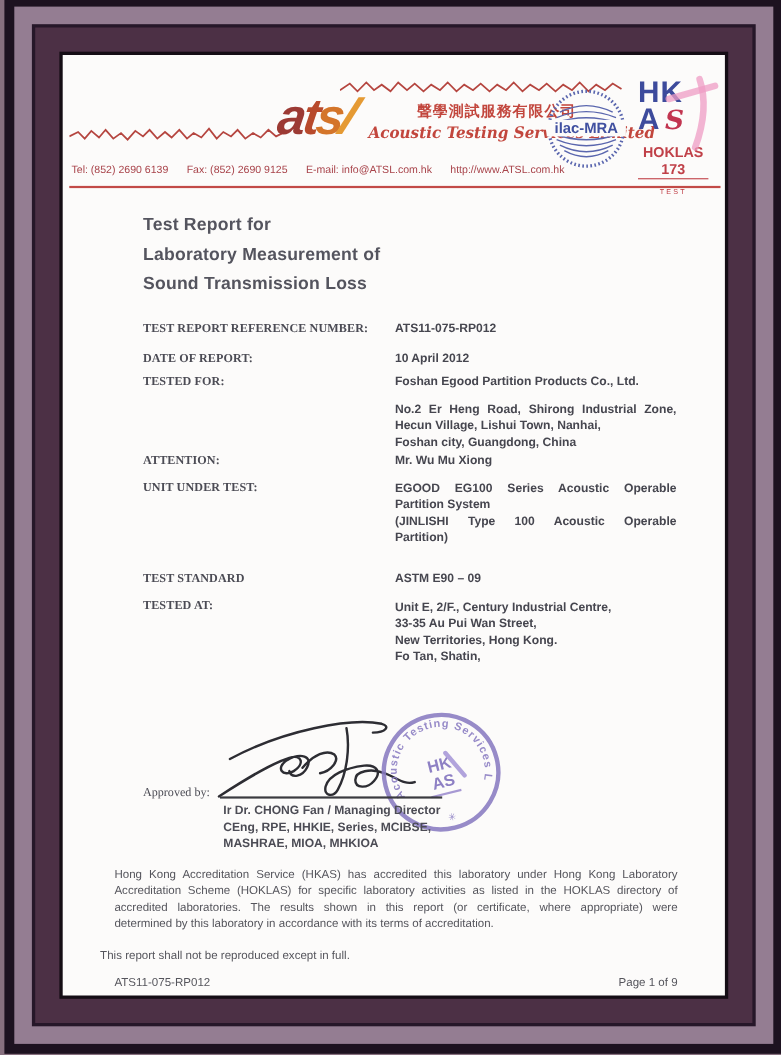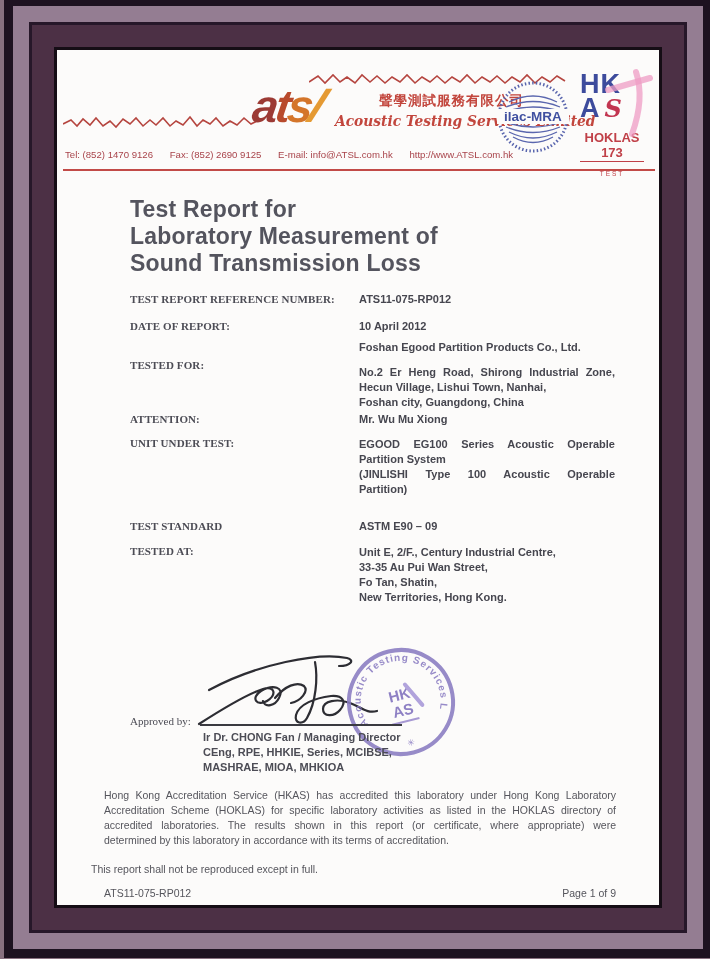--- a/index.html
+++ b/index.html
@@ -15,21 +15,21 @@
       0 0 0 28px #261729,
       0 0 0 44px #947d92,
       0 0 0 53px #1d1220,
       0 0 0 64px #87707f,
       0 0 18px 30px rgba(0,0,0,.35);}
   .lbl{font-size:11px;font-weight:bold;color:#4c4c55;letter-spacing:.1px;font-family:Liberation Serif, serif;}
   .val{font-size:11px;font-weight:bold;color:#46464f;}
   .valcol{left:302px;width:256px;}
   .line{line-height:15px;}
   .just{text-align:justify;text-align-last:justify;}
-  .title-line{font-size:23px;font-weight:bold;color:#54545e;letter-spacing:.2px;}
+  .title-line{font-size:16px;font-weight:bold;color:#54545e;letter-spacing:.2px;}
   .atsl-letter{font-style:italic;font-weight:900;font-size:46px;line-height:40px;
     transform:skewX(-8deg);display:inline-block;letter-spacing:-3px;}
   .script-name{font-family:"DejaVu Serif",serif;font-style:italic;font-weight:bold;
     font-size:14.5px;color:#c2463d;transform:scaleX(.95);transform-origin:left;white-space:nowrap;}
   .cjk{font-weight:bold;font-size:13.5px;color:#c2463d;letter-spacing:1px;white-space:nowrap;}
   .addr{font-size:9.6px;color:#a8434a;white-space:nowrap;}
   .addr span{margin-right:14px;}
   .hk-blue{color:#3d4b9c;font-weight:900;line-height:24px;font-size:27px;letter-spacing:1px;}
   .hoklas{font-size:13px;font-weight:bold;color:#c04048;border-bottom:1px solid #c04048;
     display:inline-block;padding-bottom:1px;}
@@ -79,38 +79,38 @@
         <path d="M10,22 L52,10" stroke="#ef9cc4" stroke-width="6" fill="none" stroke-linecap="round" opacity=".75"></path>
         <path d="M38,4 C44,22 42,44 34,66" stroke="#ef9cc4" stroke-width="6" fill="none" stroke-linecap="round" opacity=".75"></path>
       </svg>
       <div style="margin-top:6px;text-align:center;width:64px;">
         <span class="hoklas">HOKLAS 173</span><br>
         <span class="hoklas-test">TEST</span>
       </div>
     </div>
 
     <div class="abs addr" style="left:8px;top:99px;">
-      <span>Tel: (852) 1470 9126</span>
+      <span>Tel: (852) 2690 6139</span>
       <span>Fax: (852) 2690 9125</span>
       <span>E-mail: info@ATSL.com.hk</span>
       <span>http://www.ATSL.com.hk</span>
     </div>
     <div class="abs" style="left:6px;top:119px;width:592px;height:2px;background:#c24a47;"></div>
 
     <div class="abs title-line" style="left:73px;top:146px;">Test Report for</div>
     <div class="abs title-line" style="left:73px;top:173px;">Laboratory Measurement of</div>
     <div class="abs title-line" style="left:73px;top:200px;">Sound Transmission Loss</div>
 
     <div class="abs lbl" style="left:73px;top:243px;">TEST REPORT REFERENCE NUMBER:</div>
     <div class="abs val valcol" style="top:243px;">ATS11-075-RP012</div>
 
     <div class="abs lbl" style="left:73px;top:270px;">DATE OF REPORT:</div>
     <div class="abs val valcol" style="top:270px;">10 April 2012</div>
 
-    <div class="abs lbl" style="left:73px;top:291px;margin-top:18px;">TESTED FOR:</div>
+    <div class="abs lbl" style="left:73px;top:291px;">TESTED FOR:</div>
     <div class="abs val valcol" style="top:291px;">Foshan Egood Partition Products Co., Ltd.</div>
 
     <div class="abs val valcol" style="top:315px;">
       <div class="line just">No.2 Er Heng Road, Shirong Industrial Zone,</div>
       <div class="line">Hecun Village, Lishui Town, Nanhai,</div>
       <div class="line">Foshan city, Guangdong, China</div>
     </div>
 
     <div class="abs lbl" style="left:73px;top:363px;">ATTENTION:</div>
     <div class="abs val valcol" style="top:363px;">Mr. Wu Mu Xiong</div>
@@ -123,22 +123,22 @@
       <div class="line">Partition)</div>
     </div>
 
     <div class="abs lbl" style="left:73px;top:470px;">TEST STANDARD</div>
     <div class="abs val valcol" style="top:470px;">ASTM E90 – 09</div>
 
     <div class="abs lbl" style="left:73px;top:495px;">TESTED AT:</div>
     <div class="abs val valcol" style="top:495px;">
       <div class="line">Unit E, 2/F., Century Industrial Centre,</div>
       <div class="line">33-35 Au Pui Wan Street,</div>
+      <div class="line">New Territories, Hong Kong.</div>
       <div class="line">Fo Tan, Shatin,</div>
-      <div class="line">New Territories, Hong Kong.</div>
     </div>
 
     <svg class="abs" style="left:130px;top:596px;" width="215" height="82">
       <path d="M22,44 C70,18 132,6 160,12 C168,14 164,20 152,20" fill="none" stroke="#2d2d33" stroke-width="2.2" stroke-linecap="round"></path>
       <path d="M12,78 C40,60 60,48 76,43 C88,39 90,49 80,55 C70,61 63,52 74,45 C86,38 98,41 92,52 C88,60 78,62 76,55" fill="none" stroke="#2d2d33" stroke-width="2.2" stroke-linecap="round"></path>
       <path d="M88,52 C98,40 110,35 117,40 C122,45 114,55 104,57" fill="none" stroke="#2d2d33" stroke-width="2.2" stroke-linecap="round"></path>
       <path d="M128,16 C131,32 129,56 120,72 C116,79 107,78 109,69 C112,58 128,52 144,50 C156,49 160,56 153,64 C147,71 136,71 136,63 C136,55 150,52 163,57 C174,61 180,68 190,65" fill="none" stroke="#2d2d33" stroke-width="2.2" stroke-linecap="round"></path>
     </svg>
 
     <svg class="abs" style="left:286px;top:594px;transform:rotate(-14deg);opacity:.88;" width="116" height="116">

